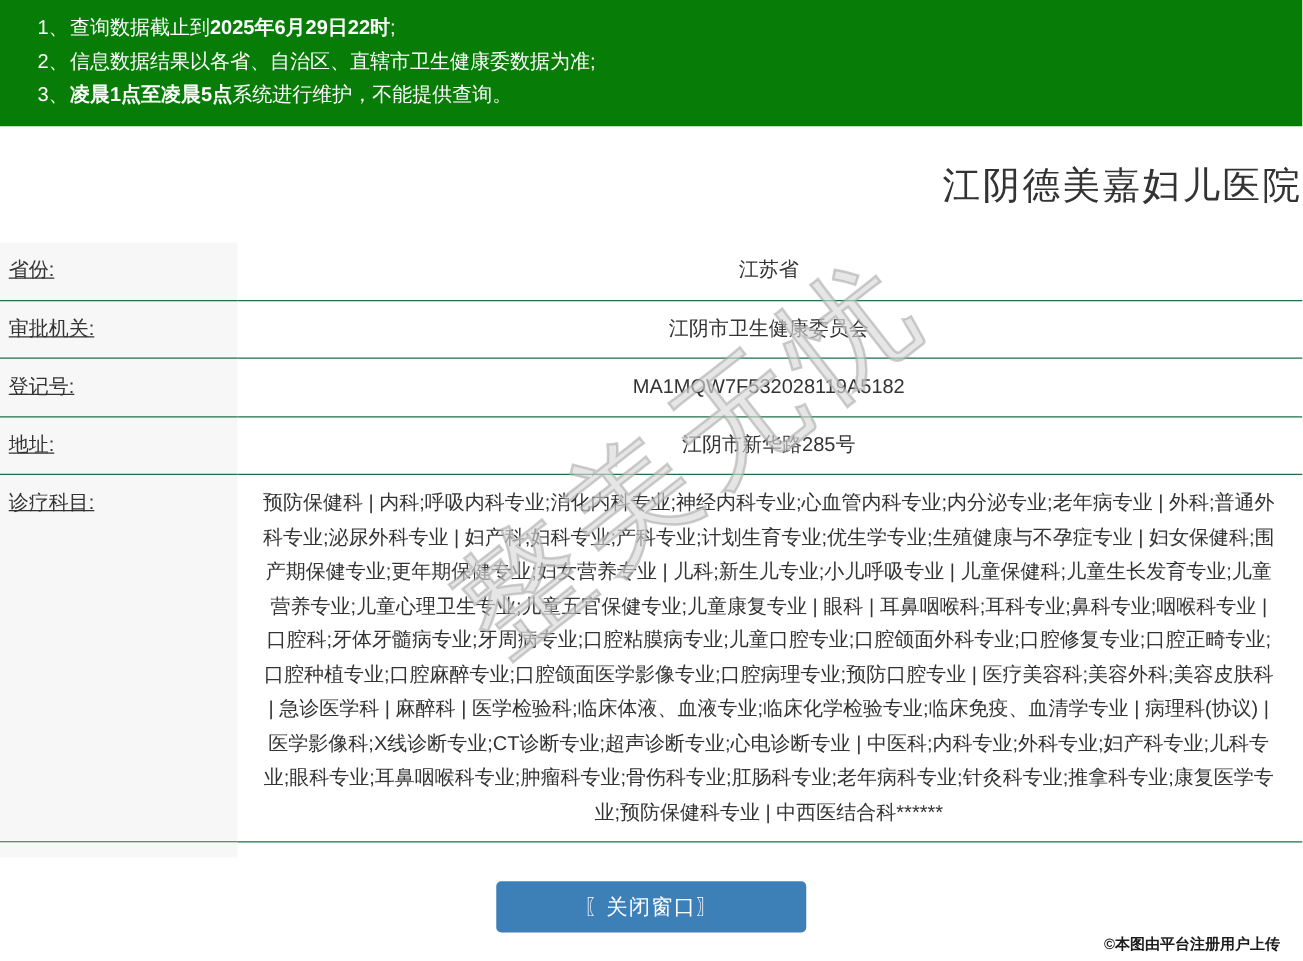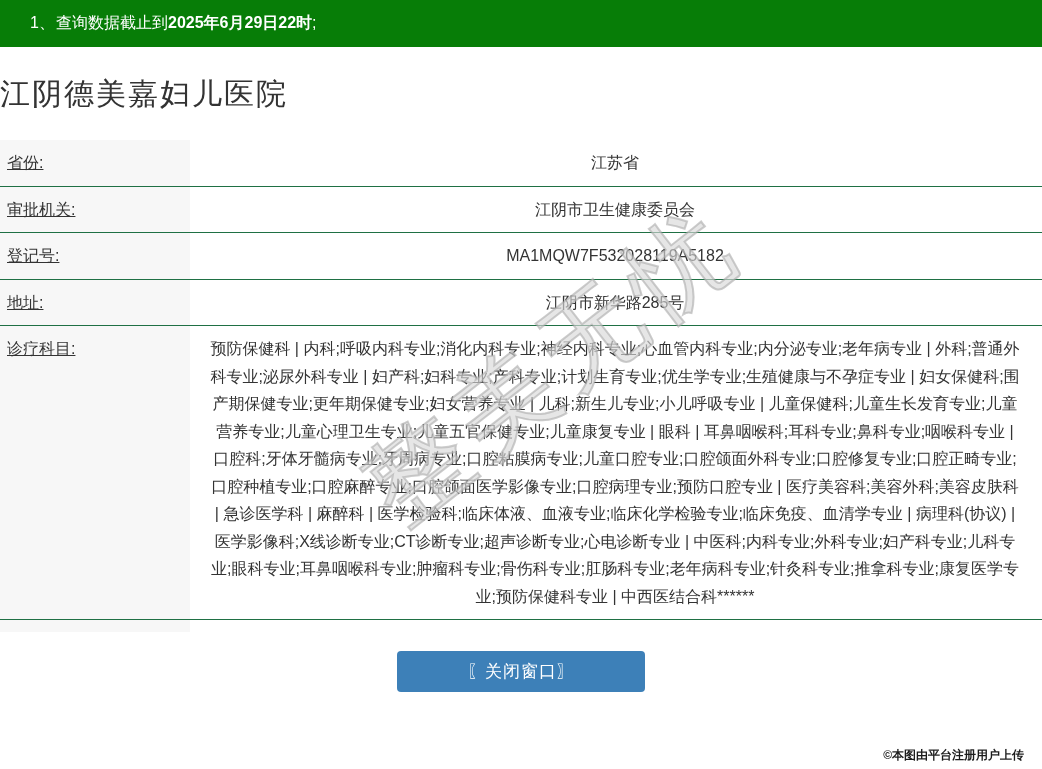--- a/index.html
+++ b/index.html
@@ -10,21 +10,21 @@
     font-family:"Liberation Sans","DejaVu Sans",sans-serif;
   }
   
   .notice { background:#077d07; color:#fff; padding:9px 0 11px 0; }
   .notice ul { list-style:none; margin:0; padding:0 10px 0 30px; }
   .notice li { font-size:16px; line-height:27px; white-space:nowrap; }
   .notice .num { display:inline-block; min-width:26px; }
   .notice .seg-bold { font-weight:bold; }
   
   .page-title {
-    text-align:left; font-size:30px; font-weight:400; color:#333;
+    text-align:right; font-size:30px; font-weight:400; color:#333;
     margin:27px 0 25px 0; letter-spacing:2px;
   }
   
   table.info { width:100%; border-collapse:collapse; table-layout:fixed; }
   table.info tr { border-bottom:1px solid #1f7044; }
   table.info th {
     width:190px; background:#f7f7f7; font-weight:400; text-align:left;
     vertical-align:top; padding:9px 6px 9px 7px; font-size:16px; line-height:27.5px;
     color:#333;
     text-decoration:underline;
@@ -58,20 +58,26 @@
   }
 </style>
 </head>
 <body>
 
 <div class="notice">
   <ul>
     <li>
       <span class="num">1、</span><span>查询数据截止到</span><span class="seg-bold">2025年6月29日22时</span><span>;</span>
     </li>
+    <li>
+      <span class="num">2、</span><span>信息数据结果以各省、自治区、直辖市卫生健康委数据为准;</span><span class="seg-bold"></span><span></span>
+    </li>
+    <li>
+      <span class="num">3、</span><span></span><span class="seg-bold">凌晨1点至凌晨5点</span><span>系统进行维护，不能提供查询。</span>
+    </li>
   </ul>
 </div>
 
 <h1 class="page-title">江阴德美嘉妇儿医院</h1>
 
 <table class="info">
   <tbody>
       <tr>
     <th>省份:</th>
     <td>江苏省</td>

